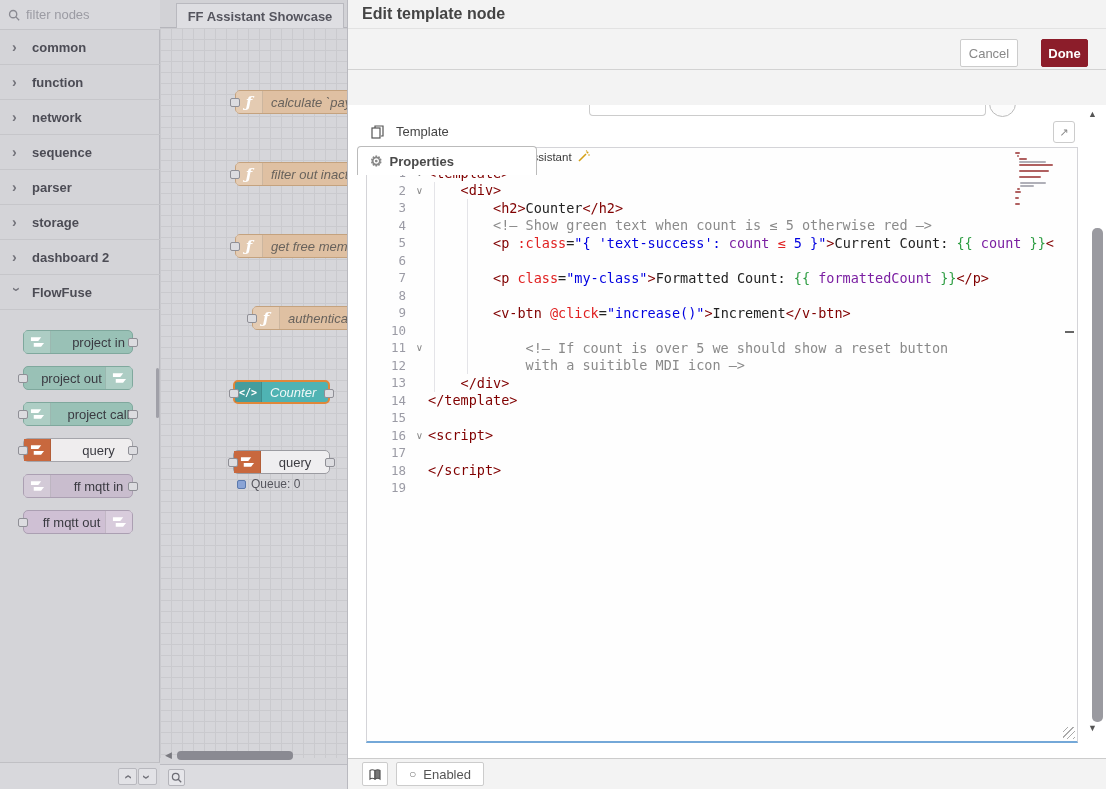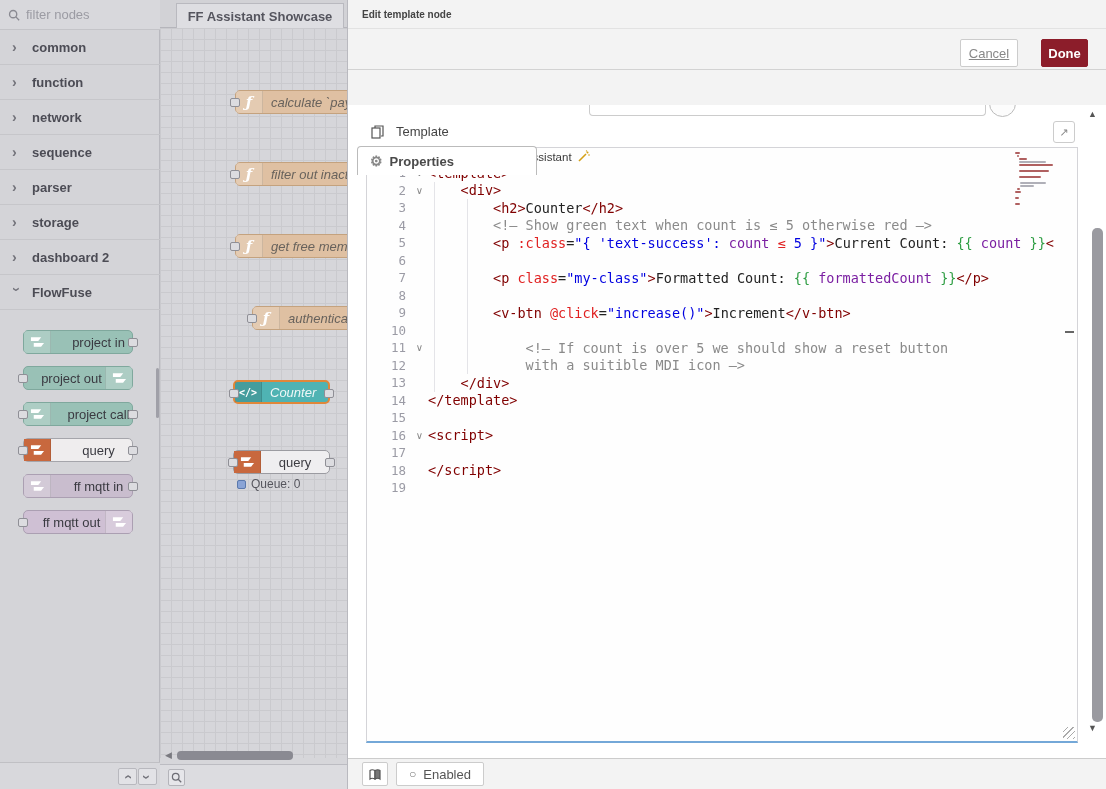--- a/index.html
+++ b/index.html
@@ -44,25 +44,25 @@
   .status { position:absolute; display:flex; align-items:center; gap:5px; font-size:12px; color:#55555d; }
   .status .dot { width:9px; height:9px; background:#8aa4d6; border:1px solid #5b79ad; border-radius:2px; }
   #hscroll-thumb { position:absolute; left:17px; top:751px; width:116px; height:9px; background:#8a8a92; border-radius:4px; }
   #hscroll-arrow { position:absolute; left:5px; top:750px; color:#7a7a80; font-size:9px; }
   #ws-footer { position:absolute; left:0; bottom:0; width:187px; height:25px; background:#dcdce0; border-top:1px solid #bcbcc2; }
   #zoom-btn { position:absolute; left:8px; top:4px; width:17px; height:17px; background:#e6e6ea; border:1px solid #b4b4ba; border-radius:2px; display:flex; align-items:center; justify-content:center; }
 
   
   #dialog { position:absolute; left:347px; top:0; width:759px; height:789px; background:#fff; border-left:1px solid #b9b9bf; }
   #dlg-header { position:absolute; left:0; top:0; width:759px; height:29px; background:#f3f3f3; border-bottom:1px solid #e2e2e2; display:flex; align-items:center; padding-left:14px; }
-  #dlg-title { font-weight:bold; font-size:10px; color:#444; }
+  #dlg-title { font-weight:bold; font-size:16px; color:#444; }
   #dlg-toolbar { position:absolute; left:0; top:29px; width:759px; height:41px; background:#f3f3f3; border-bottom:1px solid #d2d2d2; }
   .btn { position:absolute; top:10px; height:28px; background:#fff; border:1px solid #ccc; border-radius:2px; color:#888; font-size:13px; display:flex; align-items:center; justify-content:center; }
   #btn-delete { left:14px; width:60px;margin-top:48px; }
-  #btn-cancel { left:612px; width:58px;text-decoration:underline; }
+  #btn-cancel { left:612px; width:58px; }
   #btn-done { left:693px; width:47px; color:#fff; font-weight:bold; }
   #dlg-tabbar { position:absolute; left:0; top:70px; width:759px; height:35px; background:#f3f3f3; }
   #tabline { position:absolute; left:0; top:104px; width:759px; height:1px; background:#bbb; }
   #tab-props { position:absolute; left:9px; top:76px; width:180px; height:29px; background:#fff; border:1px solid #bbb; border-bottom:none; border-radius:4px 4px 0 0; display:flex; align-items:center; gap:7px; padding-left:12px; z-index:2; font-weight:bold; color:#4a4a4a; }
   .gear { color:#888; font-size:14px; }
   .mini-btn { position:absolute; top:77px; width:26px; height:26px; background:#fff; border:1px solid #ccc; border-radius:3px; display:flex; align-items:center; justify-content:center; color:#555; }
   #dlg-content { position:absolute; left:0; top:105px; width:759px; height:653px; background:#fff; overflow:hidden; }
   #partial-input { position:absolute; left:241px; top:-4px; width:397px; height:15px; border:1px solid #ccc; border-top:none; border-radius:0 0 4px 4px; }
   #partial-circle { position:absolute; left:641px; top:-15px; width:27px; height:27px; border:1px solid #bbb; border-radius:50%; background:#fcfcfc; }
   #scroll-up { position:absolute; left:740px; top:4px; color:#555; font-size:9px; }

